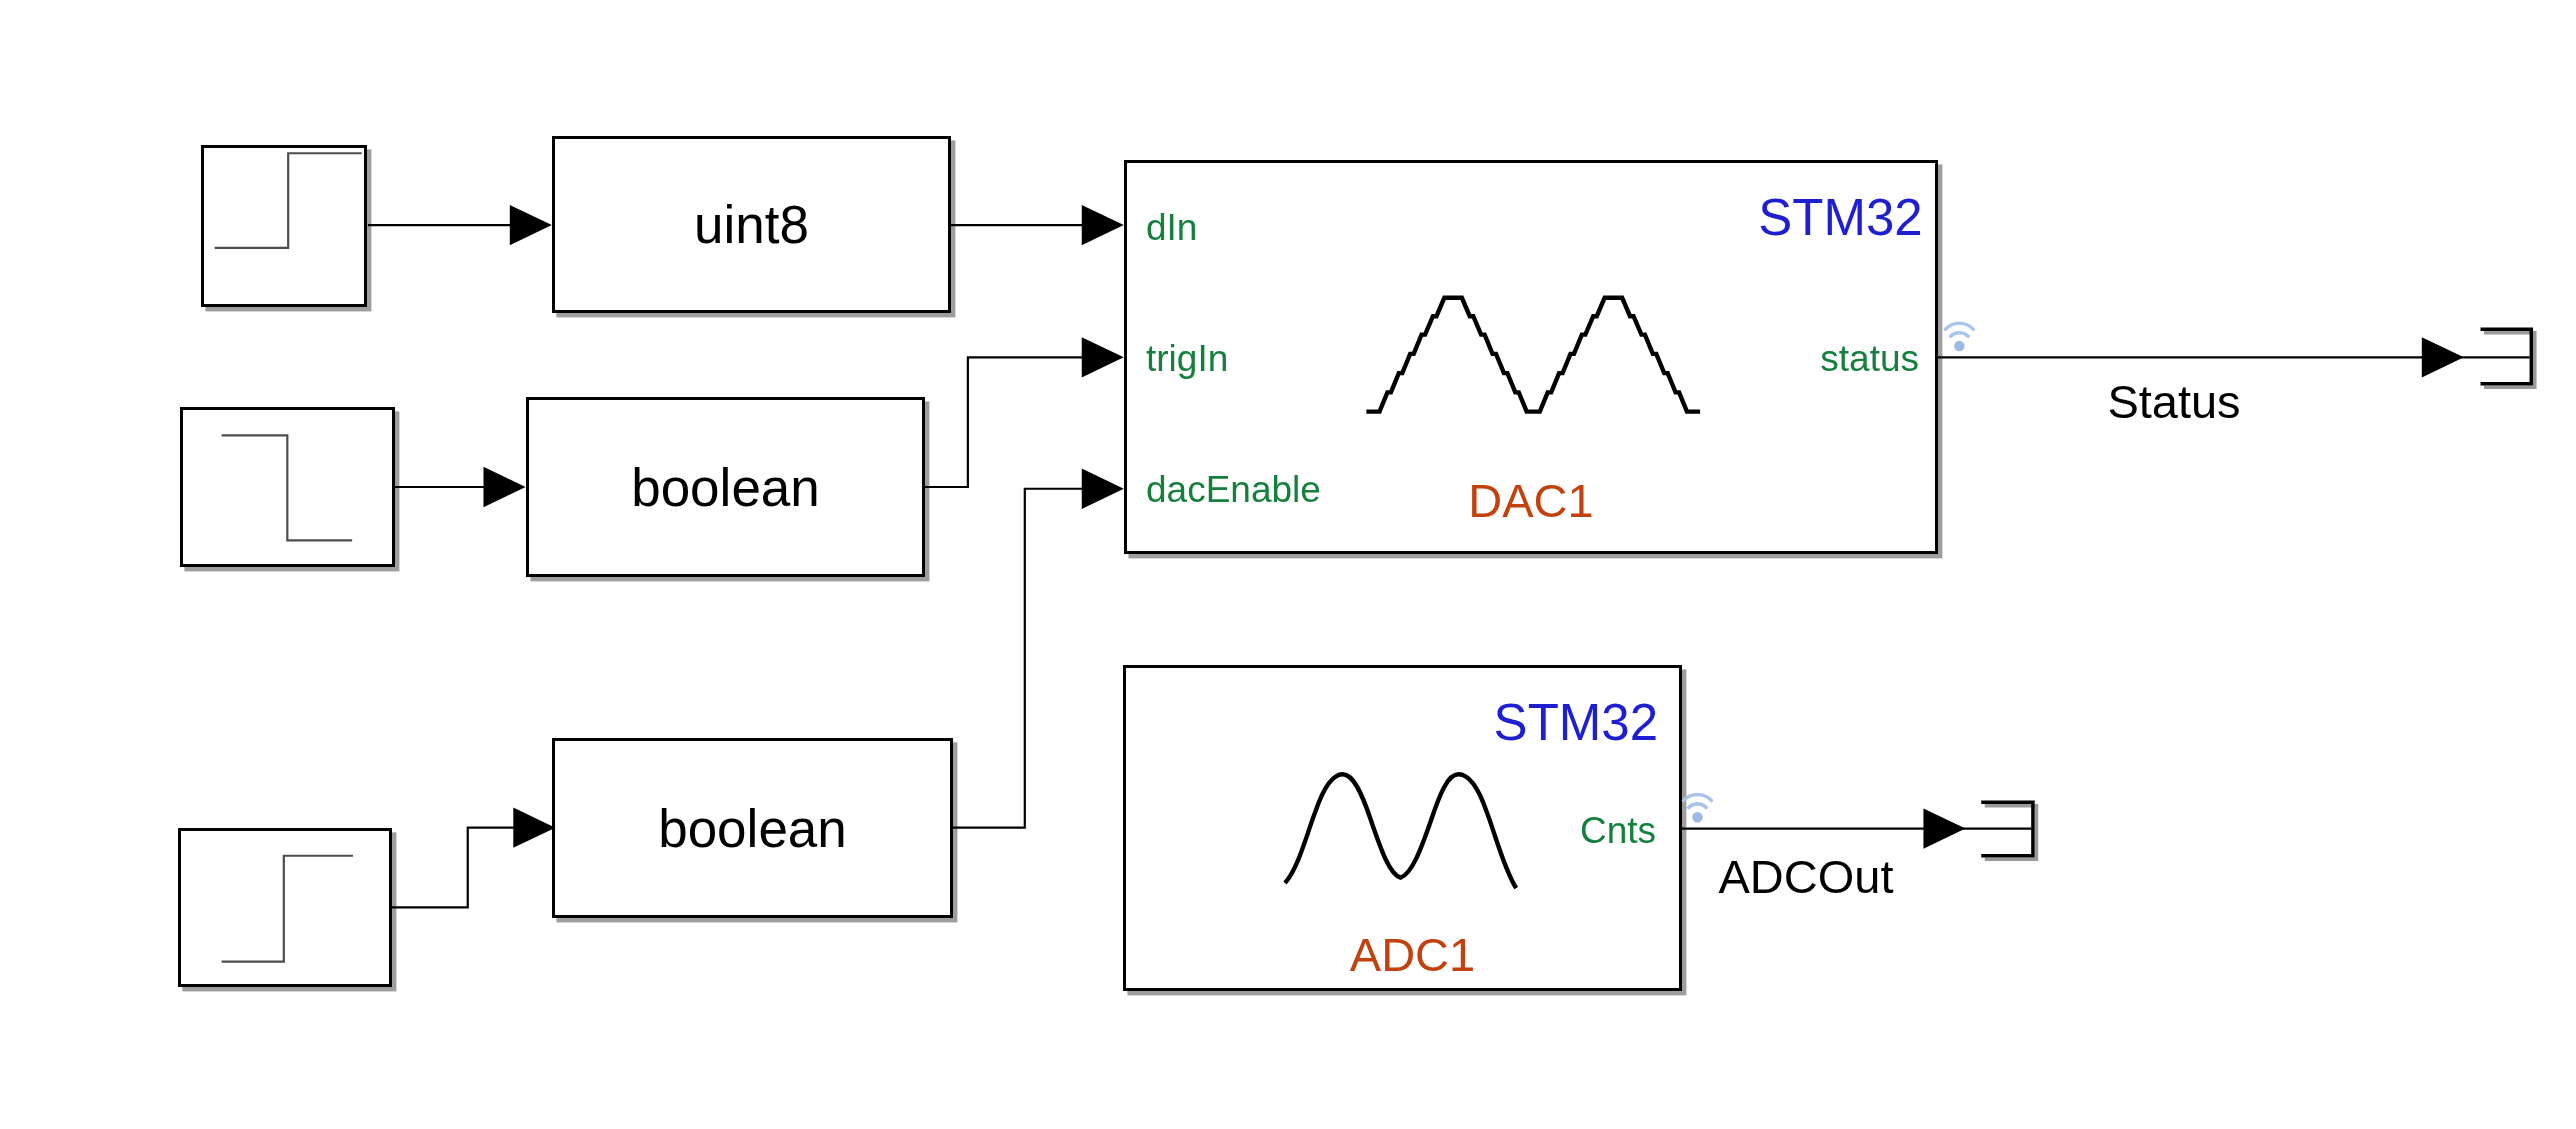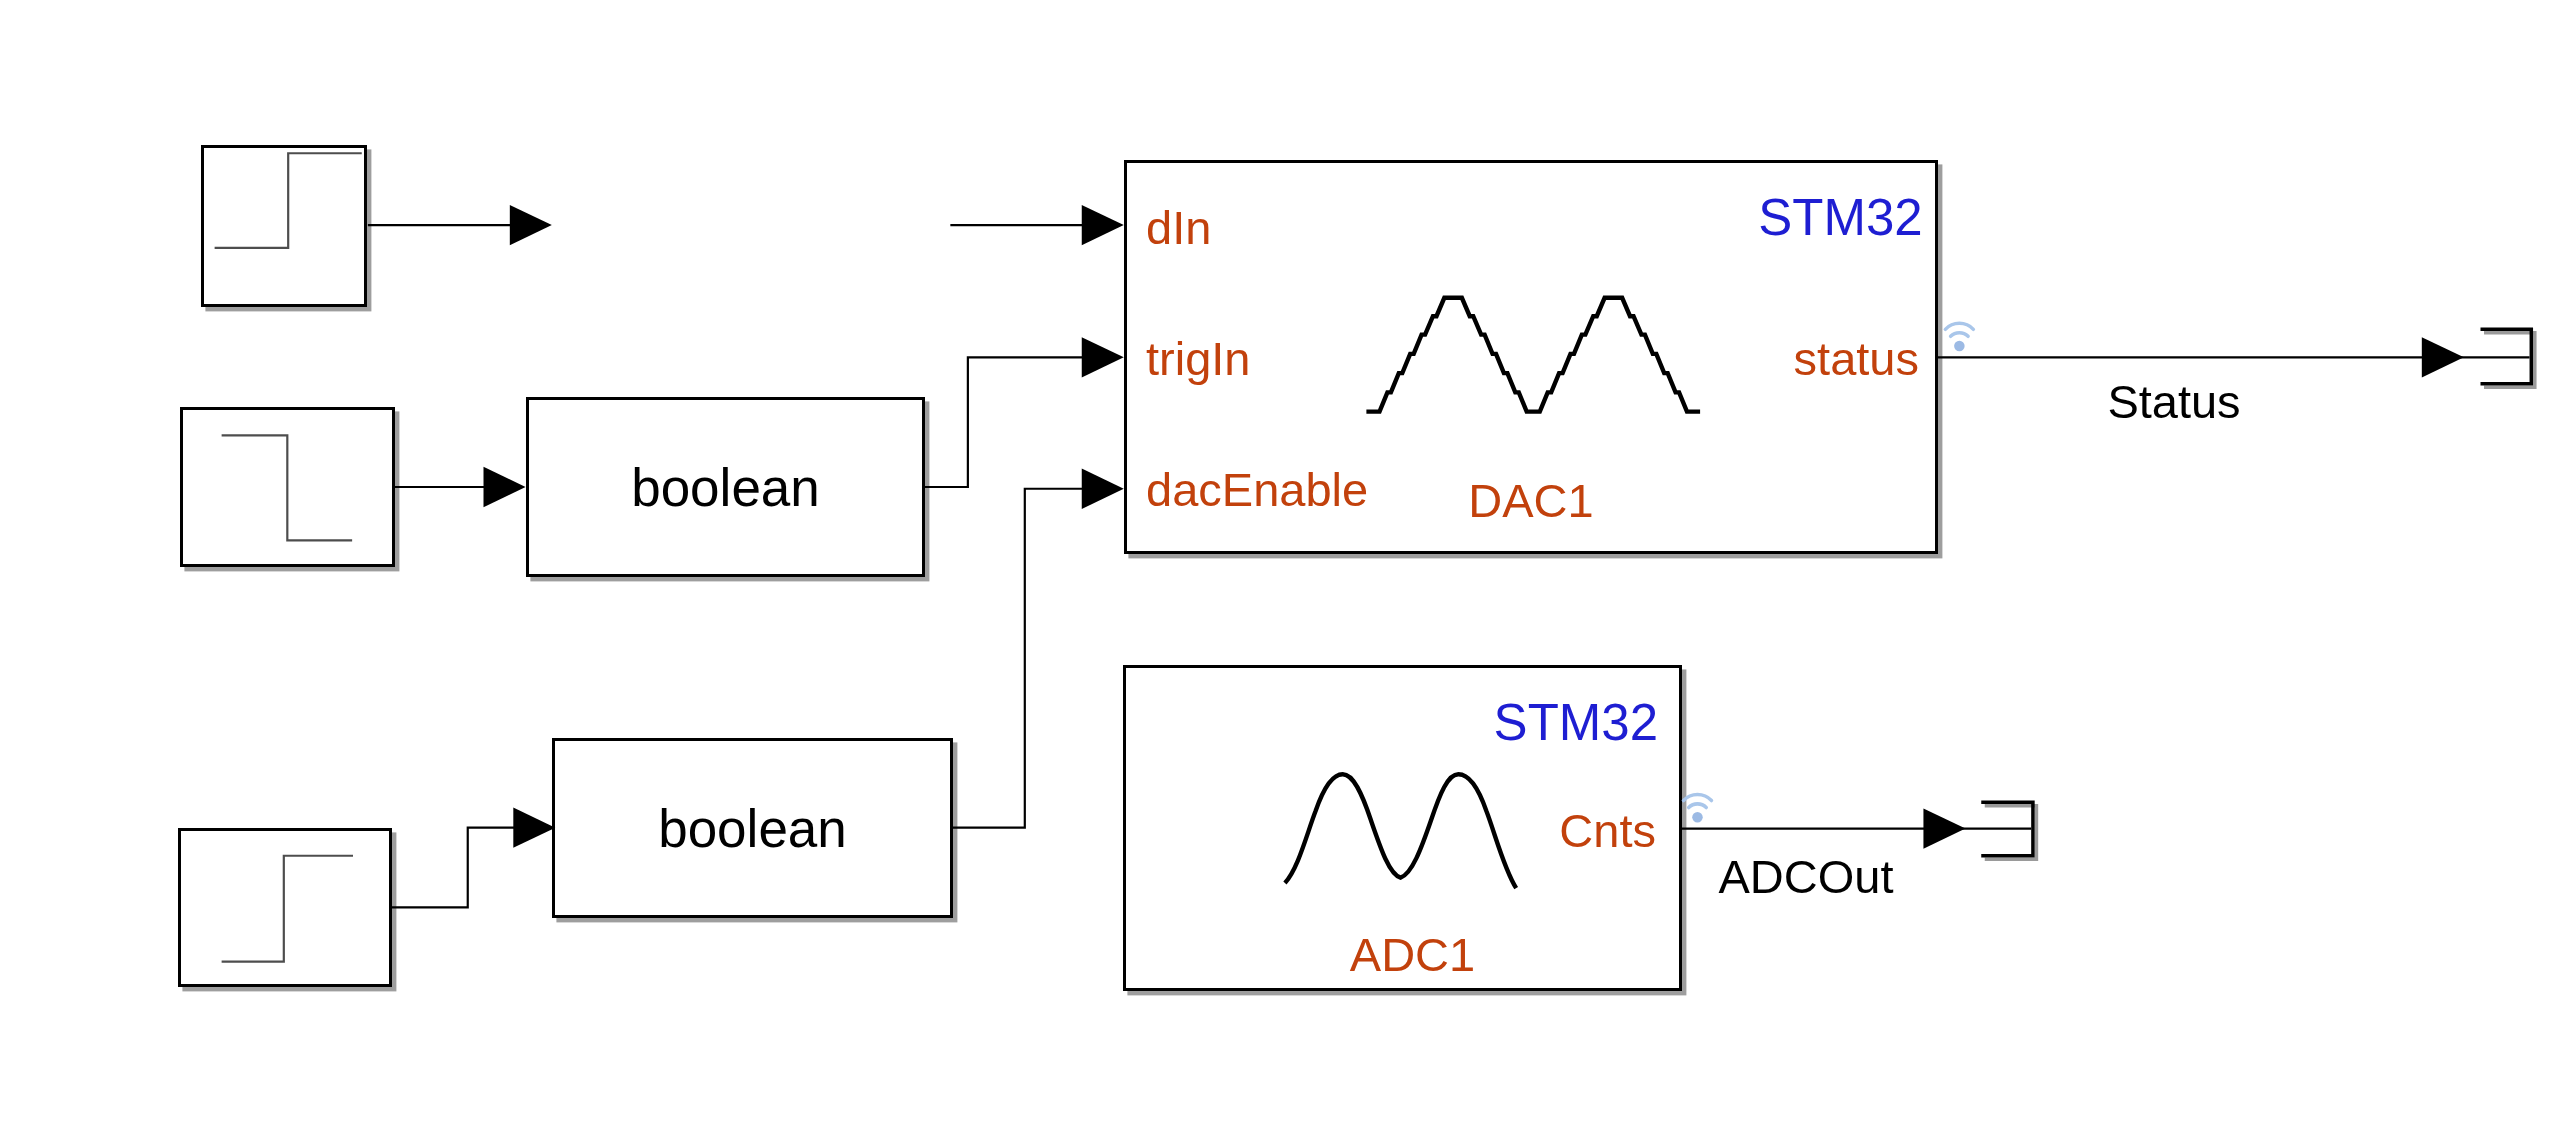--- a/index.html
+++ b/index.html
@@ -20,21 +20,21 @@
   .type-label{
     position:absolute;left:0;top:0;right:0;bottom:0;
     display:flex;align-items:center;justify-content:center;
     font-size:53px;color:#000;white-space:nowrap;
   }
   .vendor-label{
     position:absolute;top:8.8px;right:12.3px;
     font-size:51px;color:#1e1ed2;white-space:nowrap;margin-top:16px;
   }
   .port-label{
-    position:absolute;font-size:47px;color:#c2410c;white-space:nowrap;
+    position:absolute;font-size:37px;color:#15803d;white-space:nowrap;
     transform:translateY(-52%);
   }
   .port-left{left:19px;}
   .port-right{right:16px;}
   .block-name{
     position:absolute;left:50%;
     transform:translate(-50%,-50%);
     font-size:47px;color:#c2410c;white-space:nowrap;
   }
   .signal-label{
@@ -44,20 +44,23 @@
   }
   svg#overlay{position:absolute;left:0;top:0;pointer-events:none;}
 </style>
 </head>
 <body>
 
 <div id="canvas">
 
   <div class="block" style="left:201px;top:145px;width:166px;height:162px;"></div>
 
+  <div class="block" style="left:552px;top:136px;width:399px;height:177px;">
+    <span class="type-label">uint8</span>
+  </div>
 
   <div class="block" style="left:180px;top:407px;width:215px;height:160px;"></div>
 
   <div class="block" style="left:526px;top:397px;width:399px;height:180px;">
     <span class="type-label">boolean</span>
   </div>
 
   <div class="block" style="left:178px;top:828px;width:214px;height:159px;"></div>
 
   <div class="block" style="left:552px;top:738px;width:401px;height:180px;">

